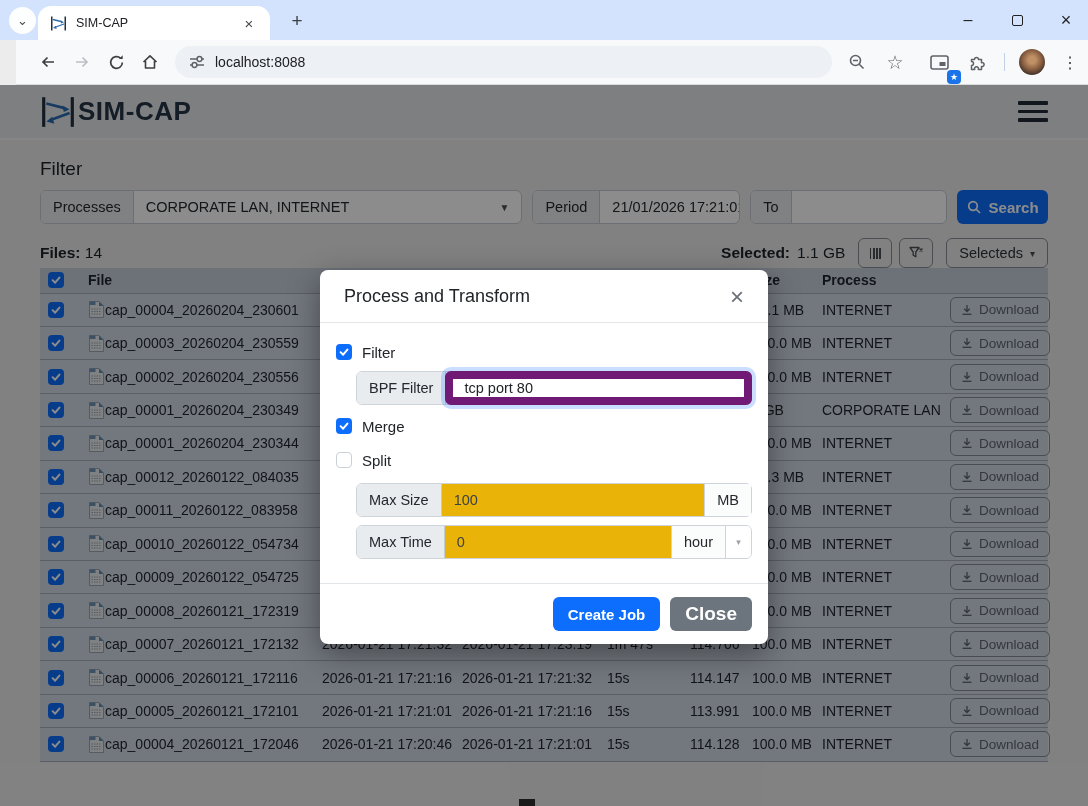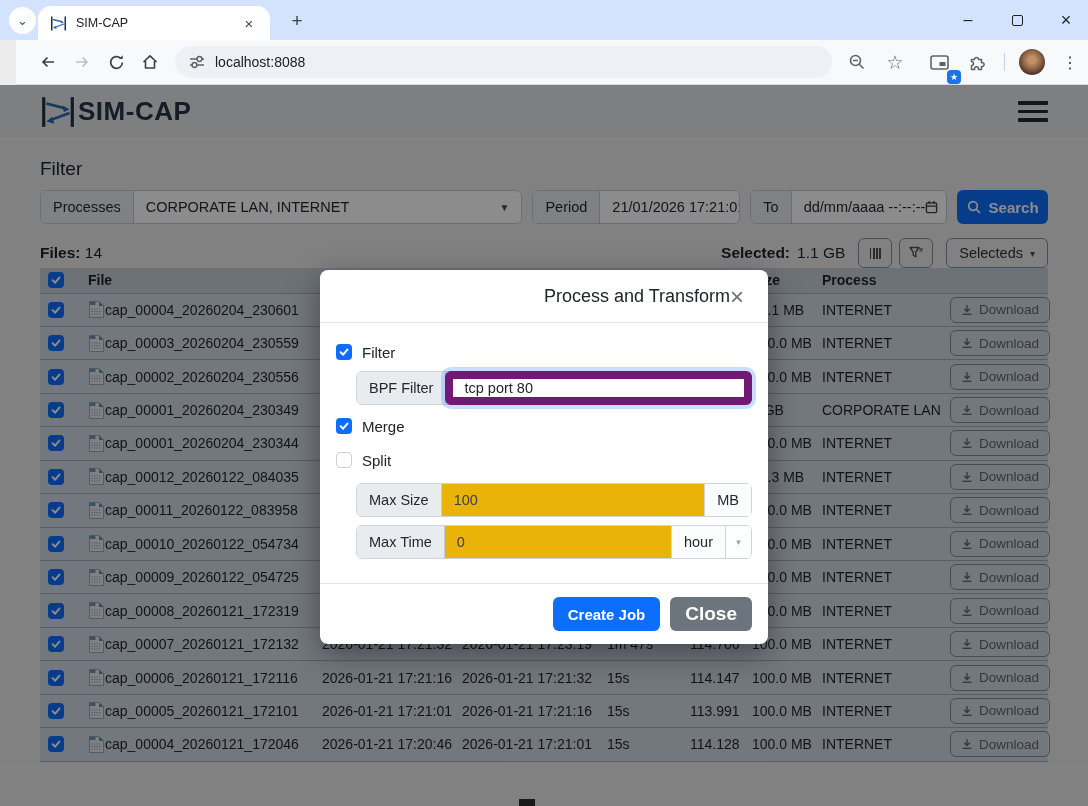--- a/index.html
+++ b/index.html
@@ -84,21 +84,21 @@
   .btn-dl { height:26px; border:1px solid #858c94; border-radius:6px; background:transparent; color:#5f6770;
     font-size:13.5px; display:flex; align-items:center; gap:6px; padding:0 10px; margin-left:2px;
     font-family:"Liberation Sans",sans-serif; }
 
   .footer-cut { position:absolute; left:519px; top:714px; width:16px; height:7px; background:#2e2e2e; overflow:hidden; }
 
   
   .backdrop { position:absolute; left:0; top:85px; width:1088px; height:721px; background:rgba(0,0,0,.45); }
   .modal { position:absolute; left:320px; top:270px; width:448px; background:#fff; border-radius:8px;
     box-shadow:0 10px 32px rgba(0,0,0,.4); }
-  .m-header { display:flex; align-items:center; justify-content:flex-end; padding:16px 24px 15px;
+  .m-header { display:flex; align-items:center; justify-content:space-between; padding:16px 24px 15px;
     border-bottom:1px solid #e2e6e9; }
   .m-title { font-size:18px; color:#212529; }
   .m-close { font-size:24px; color:#6b7177; font-weight:300; line-height:14px; }
   .m-body { padding:12px 16px 16px; }
   .check-row { display:flex; align-items:center; gap:10px; height:26px; margin-top:4px; font-size:15px; color:#212529; }
   .m-group { display:flex; align-items:stretch; height:34px; border:1px solid #ced4da; border-radius:6px;
     margin:6px 0 8px 20px; font-size:14.5px; }
   .m-group .glabel { border-radius:5px 0 0 5px; }
   .bpf-input { flex:1; display:flex; align-items:center; padding:0 11px; background:#fff; color:#212529;
     border:8px solid #701a75; border-radius:6px; margin:-1px; box-shadow:0 0 0 4px rgba(13,110,253,.22); position:relative; z-index:1; }
@@ -254,27 +254,20 @@
         <span class="gval">
           <span>21/01/2026 17:21:01</span>
           <svg width="13" height="14" viewBox="0 0 14 15">
             <rect x="1.5" y="3" width="11" height="10.5" rx="1.5" stroke="#3c4043" stroke-width="1.5" fill="none"></rect>
             <path d="M1.5 6.5 h11 M4.5 1 v3 M9.5 1 v3" stroke="#3c4043" stroke-width="1.5"></path>
             </svg>
         </span>
       </div>
       <div class="igroup g-to">
         <span class="glabel">To</span>
-        <span class="gval">
-          <span>dd/mm/aaaa --:--:--</span>
-          <svg width="13" height="14" viewBox="0 0 14 15">
-            <rect x="1.5" y="3" width="11" height="10.5" rx="1.5" stroke="#3c4043" stroke-width="1.5" fill="none"></rect>
-            <path d="M1.5 6.5 h11 M4.5 1 v3 M9.5 1 v3" stroke="#3c4043" stroke-width="1.5"></path>
-            </svg>
-        </span>
       </div>
       <button class="btn-primary btn-search">
         <svg width="14" height="14" viewBox="0 0 14 14">
           <circle cx="6" cy="6" r="4.3" stroke="#fff" stroke-width="1.7" fill="none"></circle>
           <path d="M9.3 9.3 L13 13" stroke="#fff" stroke-width="1.7"></path>
           </svg>
         <span>Search</span>
       </button>
     </div>
 

